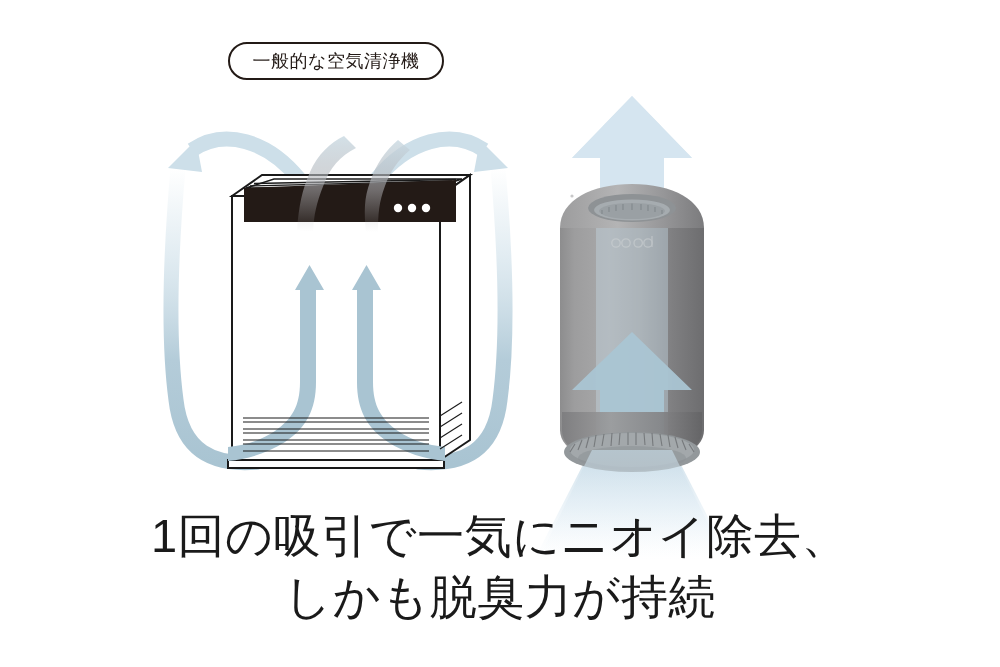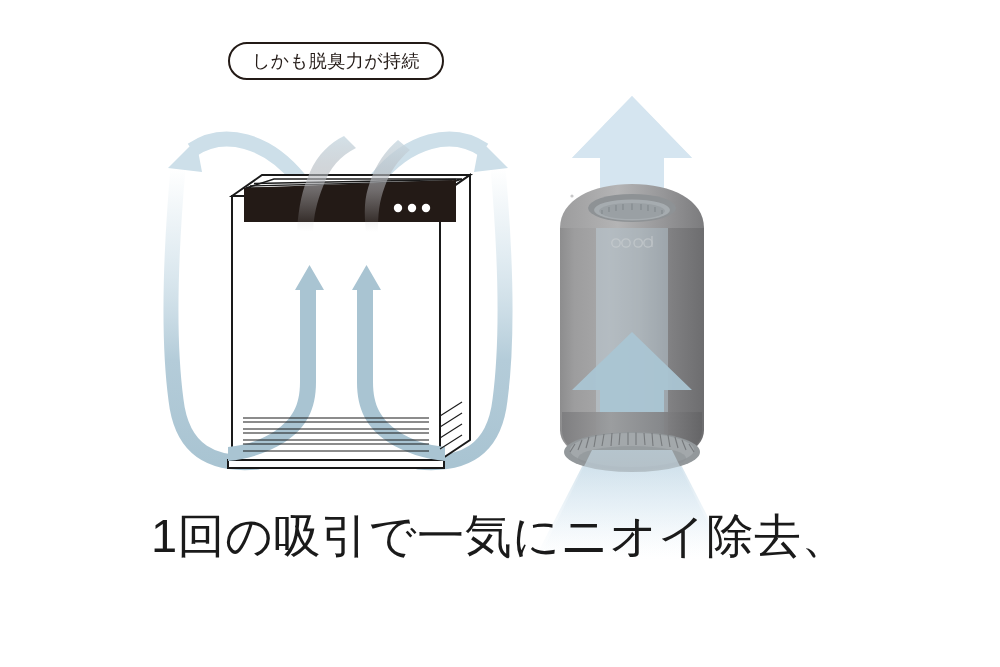--- a/index.html
+++ b/index.html
@@ -308,20 +308,21 @@
         <line x1="675" y1="437" x2="678" y2="448"></line>
         <line x1="682" y1="440" x2="686" y2="450"></line>
         <line x1="689" y1="444" x2="694" y2="452"></line>
       </g>
       <ellipse cx="632" cy="458" rx="54" ry="12" fill="#8d9295" opacity="0.55"></ellipse>
     </g>
 
     <path d="M 592 450 L 672 450 L 724 556 L 540 556 Z" fill="url(#coneGrad)" opacity="0.75"></path>
   </svg>
 
-  <div class="pill pill-outline">しかも脱臭力が持続</div>
+  <div class="pill pill-outline">一般的な空気清浄機</div>
 
 
   <div class="headline">
     <span class="ln">1回の吸引で一気にニオイ除去、</span>
+    <span class="ln">しかも脱臭力が持続</span>
   </div>
 
 </div>
 
 </body></html>

